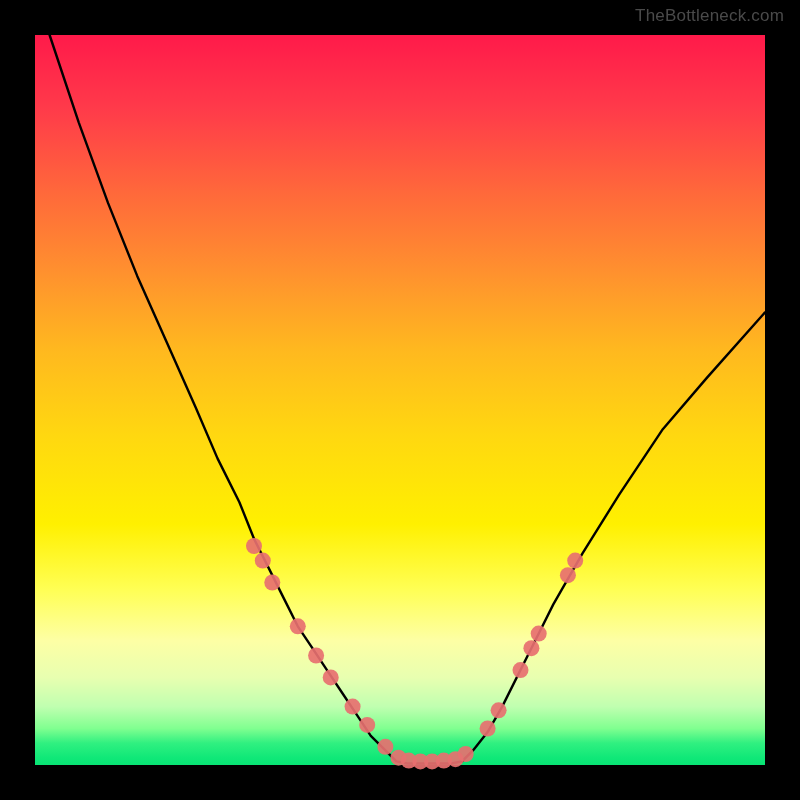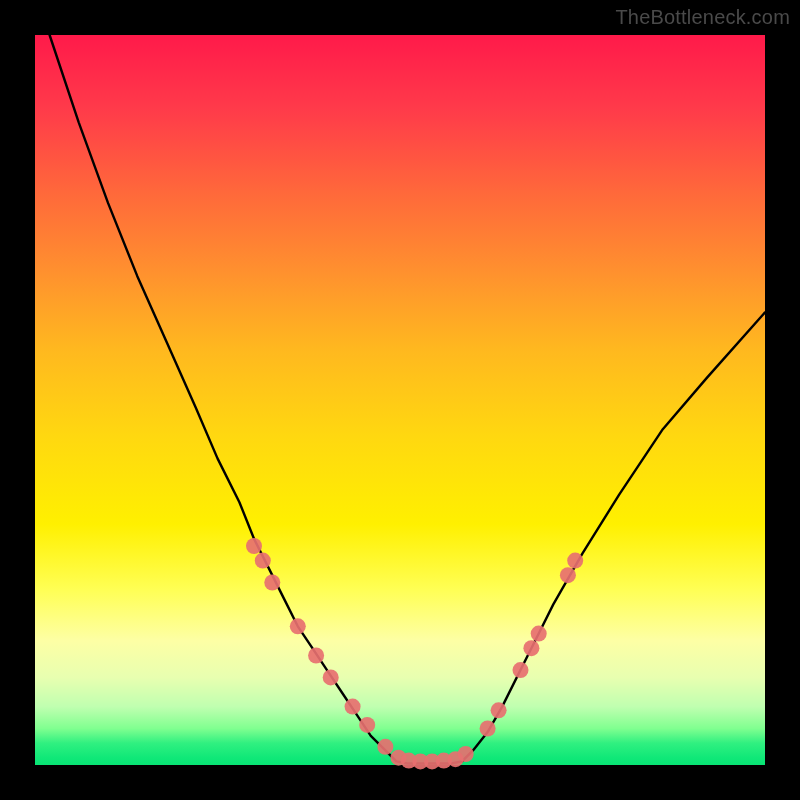--- a/index.html
+++ b/index.html
@@ -36,24 +36,24 @@
       #c0ffb0 92%,
       #80ff90 95%,
       #30f080 97%,
       #10e878 99%,
       #08e474 100%
     );
   }
   .watermark {
     position: absolute;
     top: 6px;
-    right: 10px;
+    right: 16px;
     color: #4a4a4a;
     font-family: Arial, Helvetica, sans-serif;
-    font-size: 20px;
+    font-size: 17px;
     letter-spacing: 0.2px;
     user-select: none;
   }
   svg.curve {
     position: absolute;
     left: 0;
     top: 0;
     width: 730px;
     height: 730px;
     overflow: visible;

